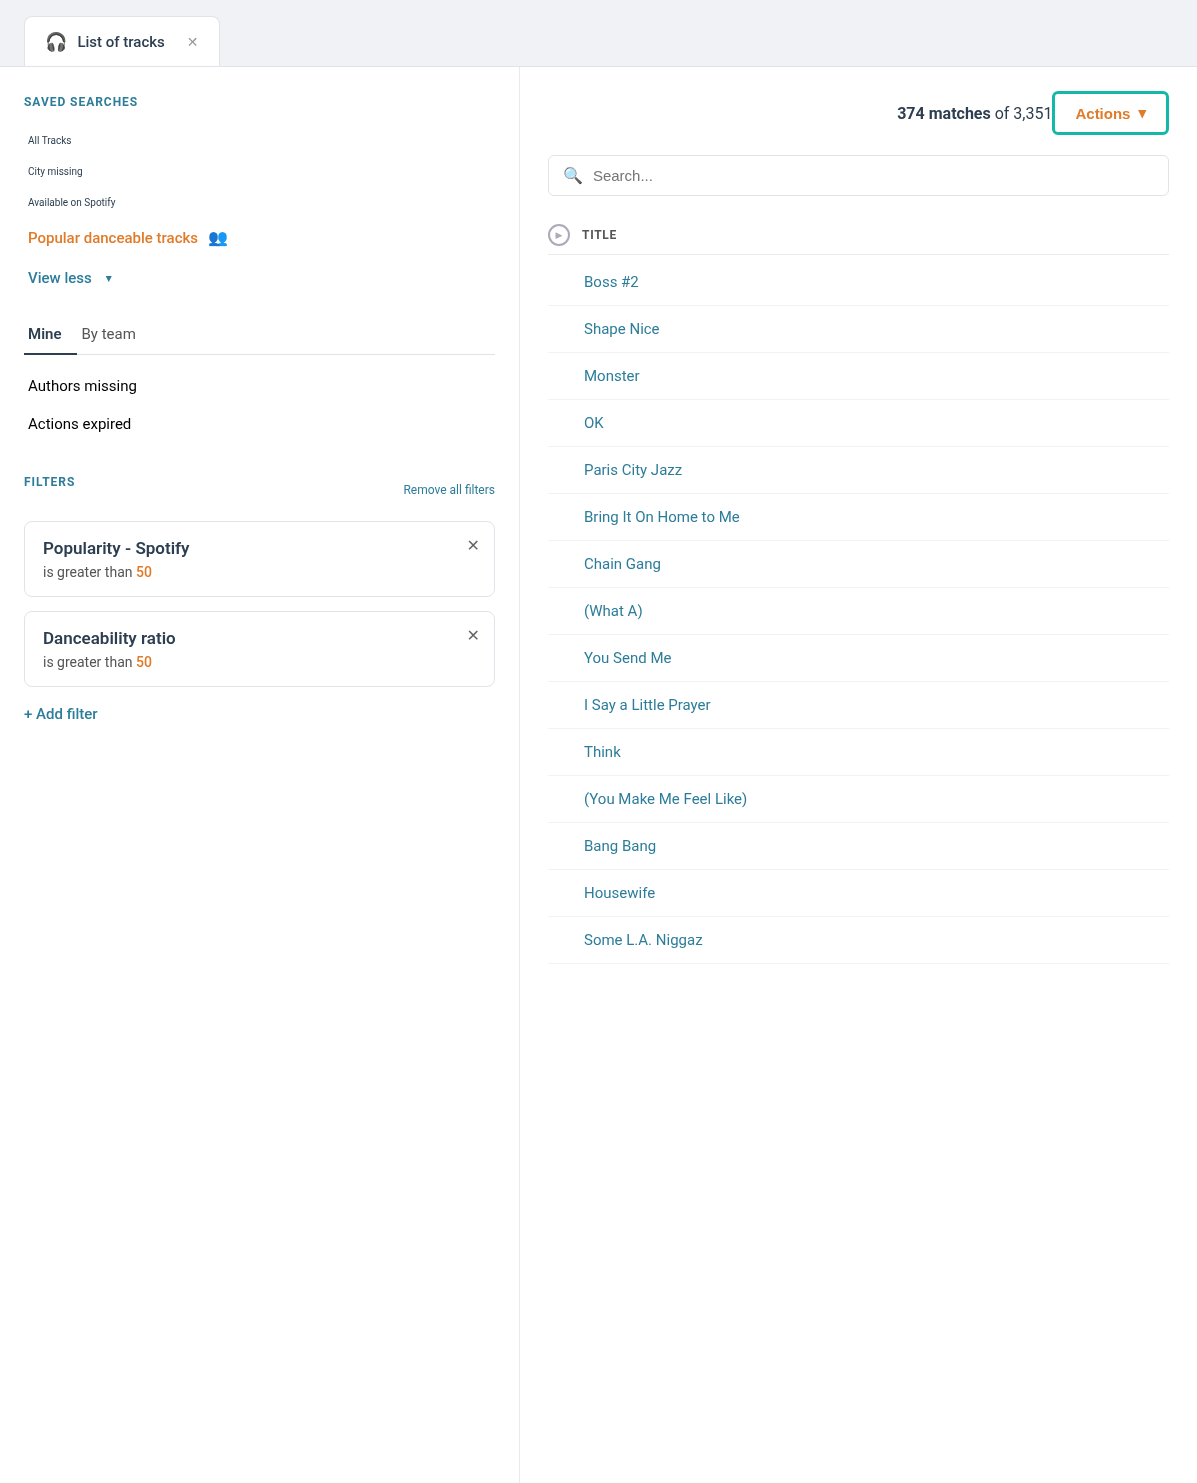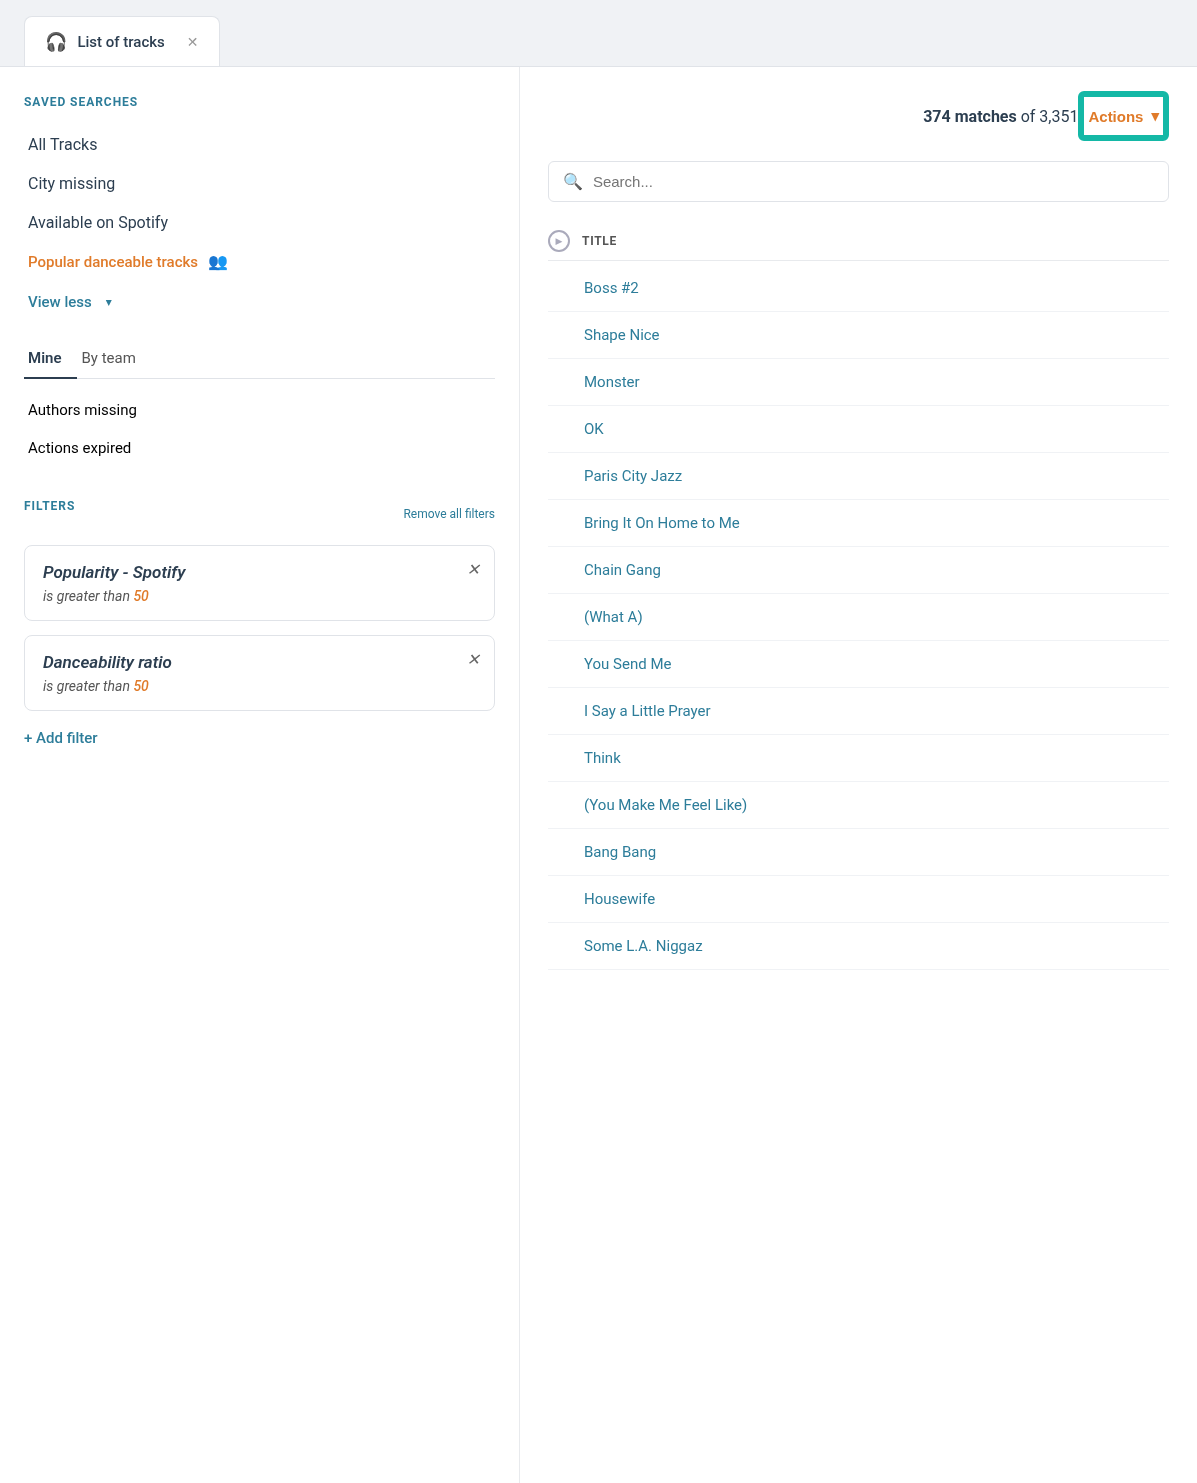--- a/index.html
+++ b/index.html
@@ -78,21 +78,21 @@
     .section-title {
       font-size: 12px;
       font-weight: 700;
       color: #2d7d9a;
       letter-spacing: 0.08em;
       margin-bottom: 16px;
     }
 
     .saved-search-item {
       padding: 10px 4px;
-      font-size: 16px;
+      font-size: 10px;
       color: #2c3e50;
       cursor: pointer;
     }
 
     .saved-search-active {
       display: flex;
       align-items: center;
       gap: 10px;
       padding: 10px 4px;
       font-size: 15px;
@@ -171,21 +171,20 @@
       cursor: pointer;
       text-align: center;
     }
 
     .filter-card {
       border: 1px solid #e0e3e8;
       border-radius: 8px;
       padding: 16px 18px;
       margin-bottom: 14px;
       position: relative;
-      font-style: italic;
     }
 
     .filter-title {
       font-size: 17px;
       font-weight: 600;
       color: #2c3e50;
       margin-bottom: 6px;
     }
 
     .filter-desc {
@@ -238,23 +237,23 @@
     }
 
     .results-count strong {
       font-weight: 700;
     }
 
     .actions-btn {
       display: flex;
       align-items: center;
       gap: 8px;
-      border: 6px solid #14b8a6;
+      border: 3px solid #14b8a6;
       border-radius: 6px;
-      padding: 10px 4px;
+      padding: 10px 20px;
       color: #e07b2a;
       font-size: 15px;
       font-weight: 600;
       cursor: pointer;
       background: transparent;
     }
 
     
     .search-bar {
       display: flex;

